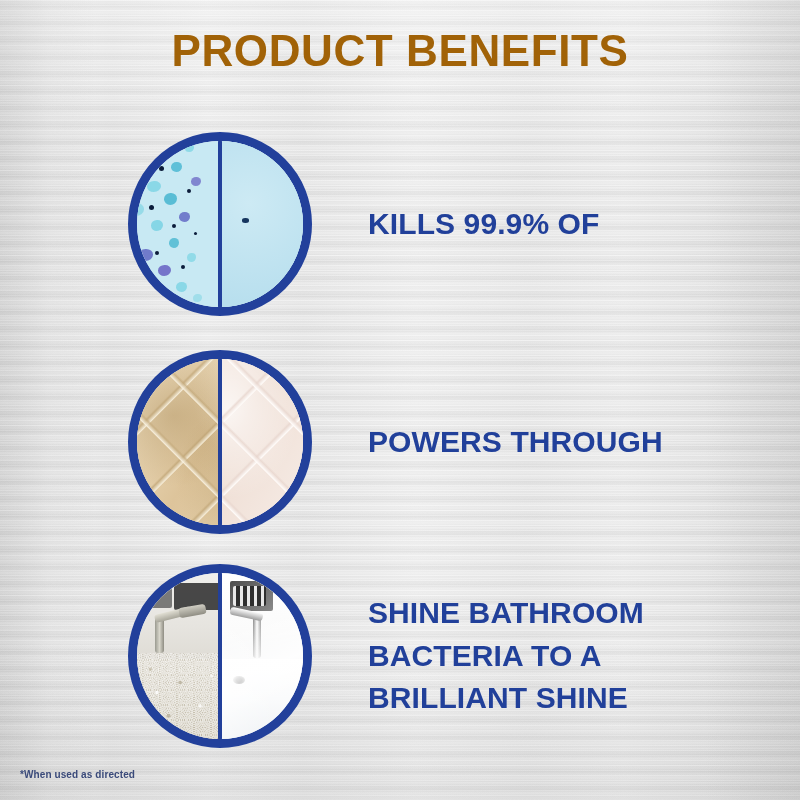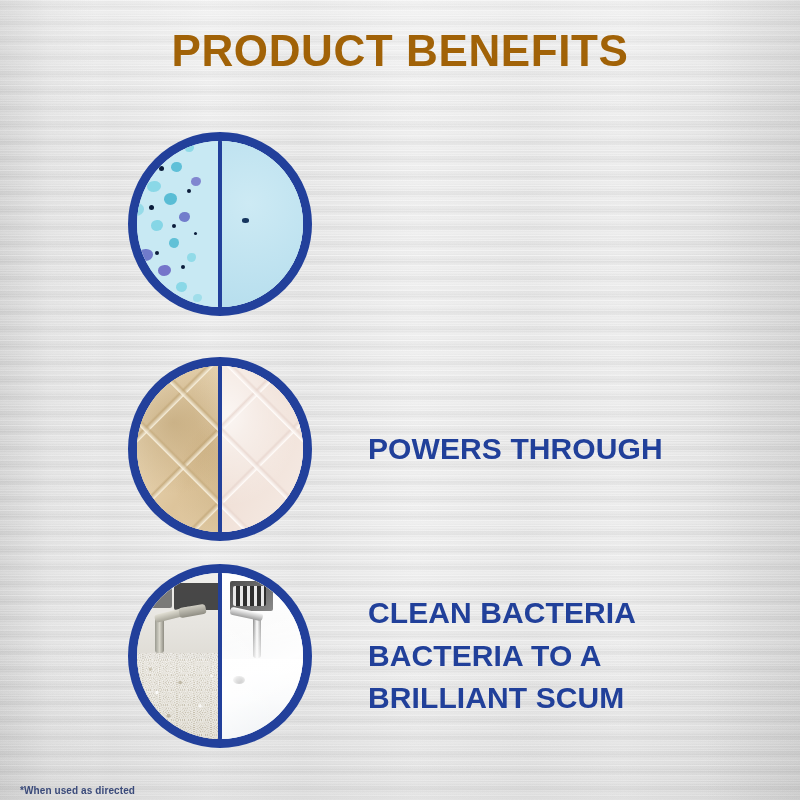--- a/index.html
+++ b/index.html
@@ -76,21 +76,21 @@
   }
 
   
   .row {
     position: absolute;
     left: 0;
     width: 800px;
     height: 200px;
   }
   .row-1 { top: 124px; }
-  .row-2 { top: 349px; }
+  .row-2 { top: 342px; }
   .row-3 { top: 556px; }
 
   
   .circle-wrap {
     position: absolute;
     left: 128px;
     top: 8px;
     width: 184px;
     height: 184px;
   }
@@ -259,21 +259,21 @@
     font-weight: 700;
     line-height: 1.42;
     letter-spacing: 0.1px;
   }
   .benefit-text .ln { display: block; white-space: nowrap; }
 
   
   .footnote {
     position: absolute;
     left: 20px;
-    bottom: 4px;
+    bottom: 20px;
     font-size: 10px;
     font-weight: 700;
     color: #3a4a7a;
     letter-spacing: 0.1px;
   }
 </style>
 </head>
 <body>
 
 <div id="page">
@@ -334,20 +334,21 @@
           <div class="bact-clean">
             <span class="dot" style="left:34%;top:47%;width:7px;height:5px;border-radius:45%;background:#17365f"></span>
           </div>
         </div>
 
         <div class="divider"></div>
       </div>
     </div>
 
     <div class="benefit-text">
+      <span class="ln">KILLS 99.9% OF</span>
     </div>
   </div>
 
   <div class="row row-2">
 
     <div class="circle-wrap">
       <div class="circle">
 
         <div class="half left">
           <div class="tile-base tile-dirty" style="width:200%"></div>
@@ -396,21 +397,21 @@
             <div class="faucet-spout" style="left:58%;top:62%;width:7%;height:5%;border-radius:50%;background:radial-gradient(circle,#1e1e1e 35%,#b9b9b9 100%)"></div>
             <div class="gloss"></div>
           </div>
         </div>
 
         <div class="divider"></div>
       </div>
     </div>
 
     <div class="benefit-text">
-      <span class="ln">CLEAN BACTERIA</span>
+      <span class="ln">SHINE BATHROOM</span>
       <span class="ln">BACTERIA TO A</span>
-      <span class="ln">BRILLIANT SCUM</span>
+      <span class="ln">BRILLIANT SHINE</span>
     </div>
   </div>
 
   <div class="footnote">*When used as directed</div>
 
 </div>
 
 </body></html>

